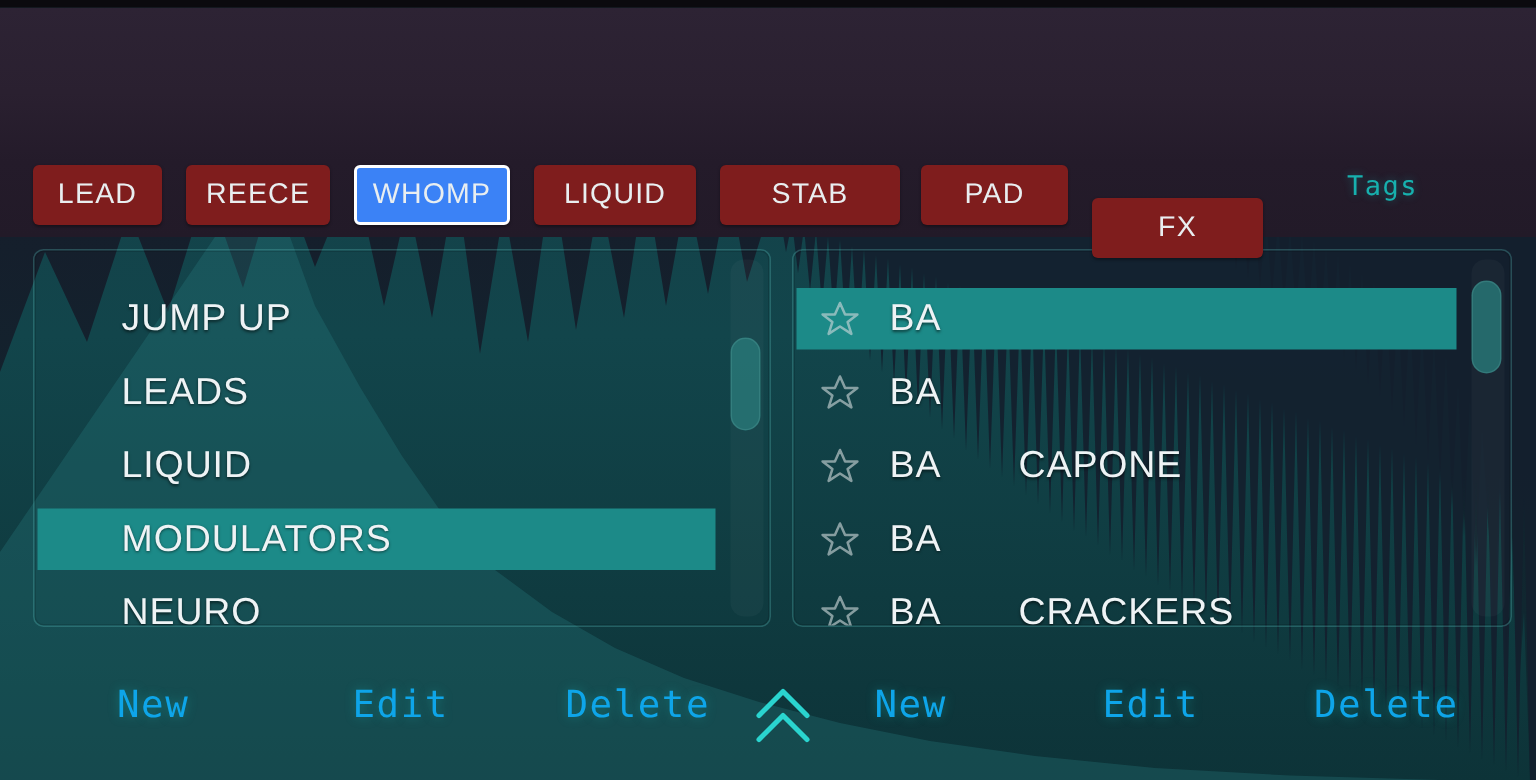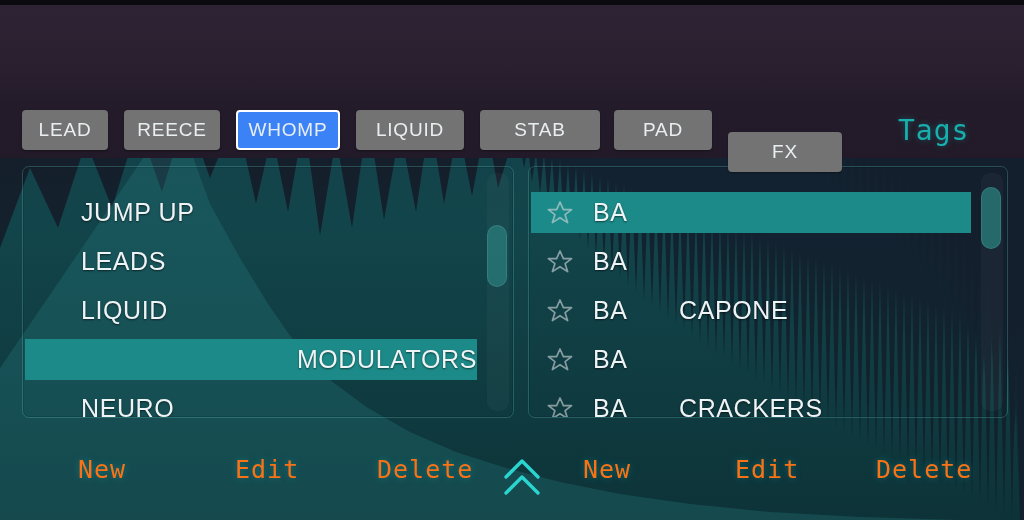--- a/index.html
+++ b/index.html
@@ -52,30 +52,30 @@
     background:transparent;border:0;outline:0;
     color:#cfe9e8;font-size:20px;font-family:"Liberation Sans",sans-serif;
   }
   .search-input::placeholder{color:#5c6a70;}
 
   
   .tagrow{position:absolute;left:0;top:108px;width:1024px;height:50px;z-index:4;
     background:linear-gradient(180deg,#241b2a 0%,#221a28 100%);}
   .tag{
     position:absolute;top:110px;height:36px;
-    background:#737373;border-radius:4px;border:2px solid transparent;
+    background:#7f1d1d;border-radius:4px;border:2px solid transparent;
     color:#e9eef0;font-size:19px;letter-spacing:.8px;
     display:flex;align-items:center;justify-content:center;
     cursor:pointer;user-select:none;z-index:5;
     box-shadow:0 1px 2px rgba(0,0,0,.35);
   }
   .tag.sel{border:2px solid #ffffff;background:#3b82f6;}
   .tags-label{
     position:absolute;left:898px;top:114px;z-index:5;
-    color:#17b0ae;font-family:"DejaVu Sans Mono","Liberation Mono",monospace;font-size:28px;
+    color:#17b0ae;font-family:"DejaVu Sans Mono","Liberation Mono",monospace;font-size:18px;
     letter-spacing:1px;text-shadow:0 0 6px rgba(23,176,174,.4);cursor:pointer;user-select:none;
   }
 
   
   .panel{
     position:absolute;border:1px solid rgba(90,190,185,.30);border-radius:7px;
     overflow:hidden;z-index:3;
     box-shadow:0 0 0 1px rgba(0,0,0,.12) inset;
   }
   #panel-left{left:22px;top:166px;width:490px;height:250px;}
@@ -96,21 +96,21 @@
   .star-sm{width:26px;height:25px;flex:0 0 26px;margin-right:20px;cursor:pointer;}
   .cat{color:#eef3f5;font-size:25px;width:86px;flex:0 0 86px;letter-spacing:.6px;
        text-shadow:0 1px 2px rgba(0,0,0,.55);}
 
   .sbar{position:absolute;width:22px;border-radius:9px;background:rgba(255,255,255,.03);}
   .sthumb{position:absolute;width:20px;border-radius:10px;background:rgba(40,118,118,.85);
           box-shadow:0 0 0 1px rgba(120,200,195,.18) inset;cursor:grab;}
 
   
   .ftr{
-    position:absolute;color:#f97316;font-family:"DejaVu Sans Mono","Liberation Mono",monospace;
+    position:absolute;color:#0ea5e9;font-family:"DejaVu Sans Mono","Liberation Mono",monospace;
     font-size:25px;letter-spacing:1px;top:455px;z-index:4;
     text-shadow:0 0 7px rgba(23,176,174,.42);cursor:pointer;user-select:none;
   }
   .chev{position:absolute;left:500px;top:455px;width:44px;height:42px;z-index:4;cursor:pointer;}
 </style>
 </head>
 <body>
 
 <div id="app">
 
@@ -231,21 +231,21 @@
     <div id="left-rows">
         <div class="row" style="top: 5px;">
           <span class="txt">JUMP UP</span>
         </div>
         <div class="row" style="top: 54px;">
           <span class="txt">LEADS</span>
         </div>
         <div class="row" style="top: 103px;">
           <span class="txt">LIQUID</span>
         </div>
-        <div class="row hl" style="top: 152px; justify-content: flex-end;">
+        <div class="row hl" style="top: 152px;">
           <span class="txt">MODULATORS</span>
         </div>
         <div class="row" style="top: 201px;">
           <span class="txt">NEURO</span>
         </div>
       </div>
     <div class="sbar" id="left-sbar" style="right:4px;top:6px;bottom:6px;">
       <div class="sthumb" id="left-thumb" style="top: 52px; height: 62px;"></div>
     </div>
   </div>

